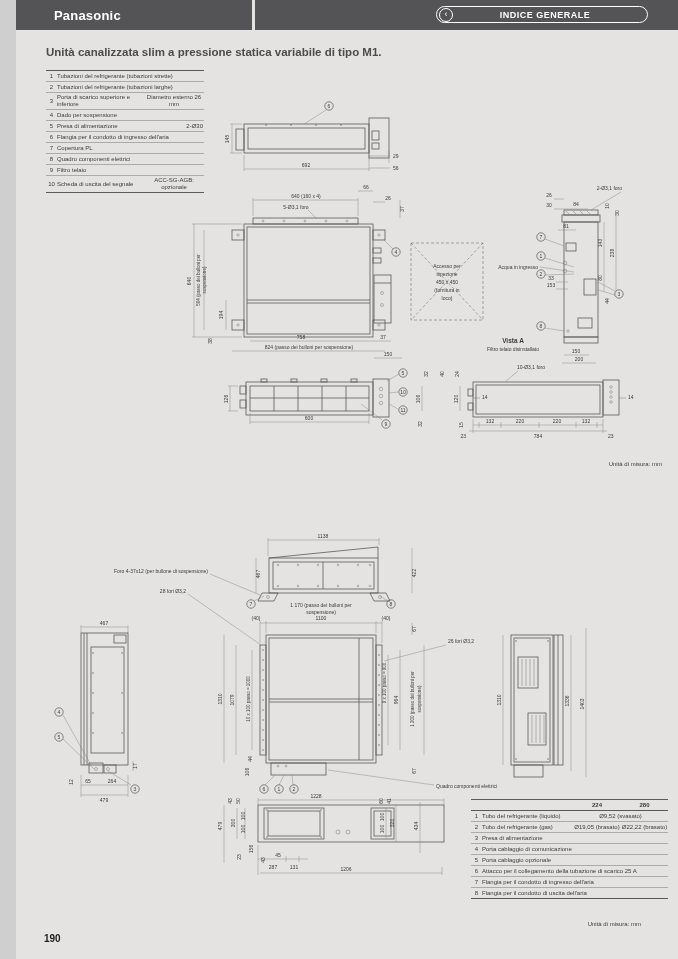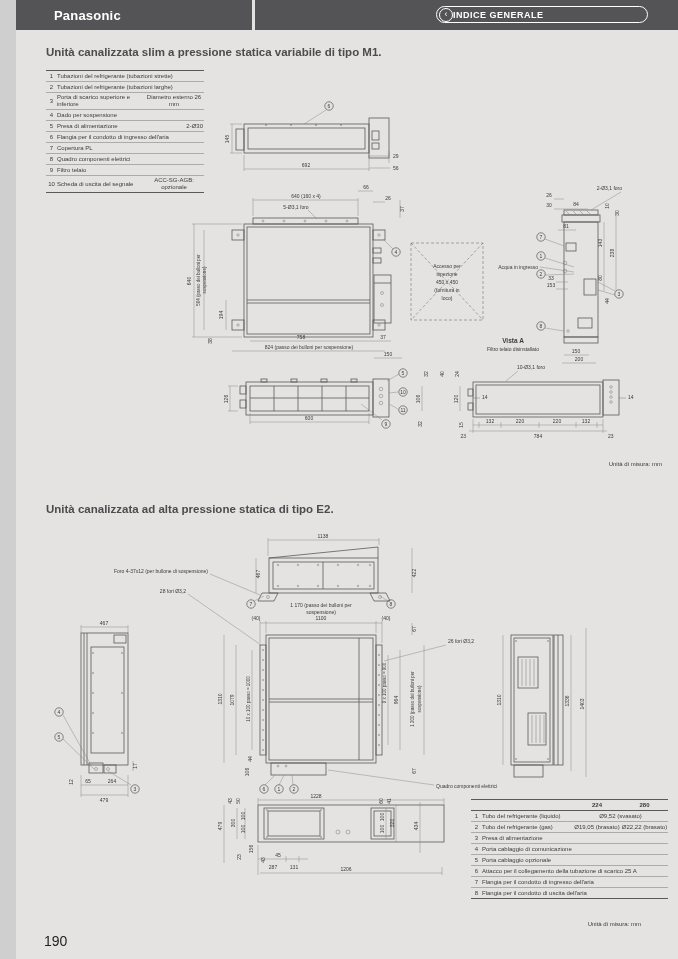--- a/index.html
+++ b/index.html
@@ -6,27 +6,27 @@
   .page{position:relative;width:678px;height:959px;background:#e4e3e1;overflow:hidden;
         font-family:"Liberation Sans","DejaVu Sans",sans-serif;color:#3b3b3d;margin-left:16px;}
   
   .hdr{position:absolute;top:0;left:0;right:0;height:30px;background:#545456;}
   .brand{position:absolute;left:38px;top:8px;color:#fff;font-weight:bold;font-size:13px;letter-spacing:.2px;}
   .hdr-div{position:absolute;left:236px;top:0;width:3px;height:30px;background:#e4e3e1;}
   .nav-pill{position:absolute;right:46px;top:6px;width:212px;height:17px;border:1.5px solid #fff;
             border-radius:10px;display:flex;align-items:center;box-sizing:border-box;cursor:pointer;}
   .chev{width:12px;height:12px;border:1px solid #fff;border-radius:50%;color:#fff;font-size:9px;
         line-height:11px;text-align:center;margin-left:2px;}
-  .nav-lbl{flex:1;text-align:left;padding-right:10px;color:#fff;font-weight:bold;font-size:9px;letter-spacing:.5px;}
+  .nav-lbl{flex:1;text-align:center;padding-right:10px;color:#fff;font-weight:bold;font-size:9px;letter-spacing:.5px;}
   
   .title{position:absolute;left:30px;color:#4c4c4e;font-weight:bold;font-size:11.5px;}
   .t1{top:46px}.t2{top:503px}
   .unit-note{position:absolute;font-size:6px;color:#3c3c3e;}
   .n1{right:32px;top:461px}.n2{right:53px;top:921px}
-  .pageno{position:absolute;left:28px;top:933px;font-weight:normal;font-size:14px;color:#1e1e1e;}
+  .pageno{position:absolute;left:28px;top:933px;font-weight:bold;font-size:10px;color:#1e1e1e;}
   
   .ptable{position:absolute;font-size:6px;line-height:7px;color:#3c3c3e;
           border-top:1.5px solid #59595b;border-bottom:1.5px solid #59595b;}
   .m1t{left:30px;top:70px;width:158px;}
   .e2t{left:455px;top:799px;width:197px;}
   .prow{display:flex;border-bottom:1px solid #ababae;padding:1px 0;align-items:center;min-height:8px;}
   .prow:last-child{border-bottom:none;}
   .phead{display:flex;font-weight:bold;border-bottom:1px solid #59595b;padding:1.5px 0;}
   .pnum{flex:0 0 11px;text-align:center;}
   .plabel{flex:1;padding-right:2px;}
@@ -409,21 +409,20 @@
       <text class="d" x="381" y="330">220</text>
       <text class="d" x="410" y="330">132</text>
       <text class="e" x="290" y="345">23</text>
       <text class="d" x="362" y="345">784</text>
       <text class="s" x="432" y="345">23</text>
     </g>
   </svg>
 
   <div class="unit-note n1">Unità di misura: mm</div>
 
-  <div class="title t2">Unità canalizzata ad alta pressione statica di tipo E2.</div>
 
   <svg class="e2svg" width="630" height="400" viewBox="0 0 630 400">
 
     <g>
       <g class="ln">
         <line x1="223" y1="35" x2="332" y2="24"></line>
           <line x1="332" y1="24" x2="332" y2="35"></line>
         <rect x="223" y="35" width="109" height="35"></rect>
         <rect x="227" y="39" width="101" height="27"></rect>
         <line x1="277" y1="39" x2="277" y2="66"></line>

